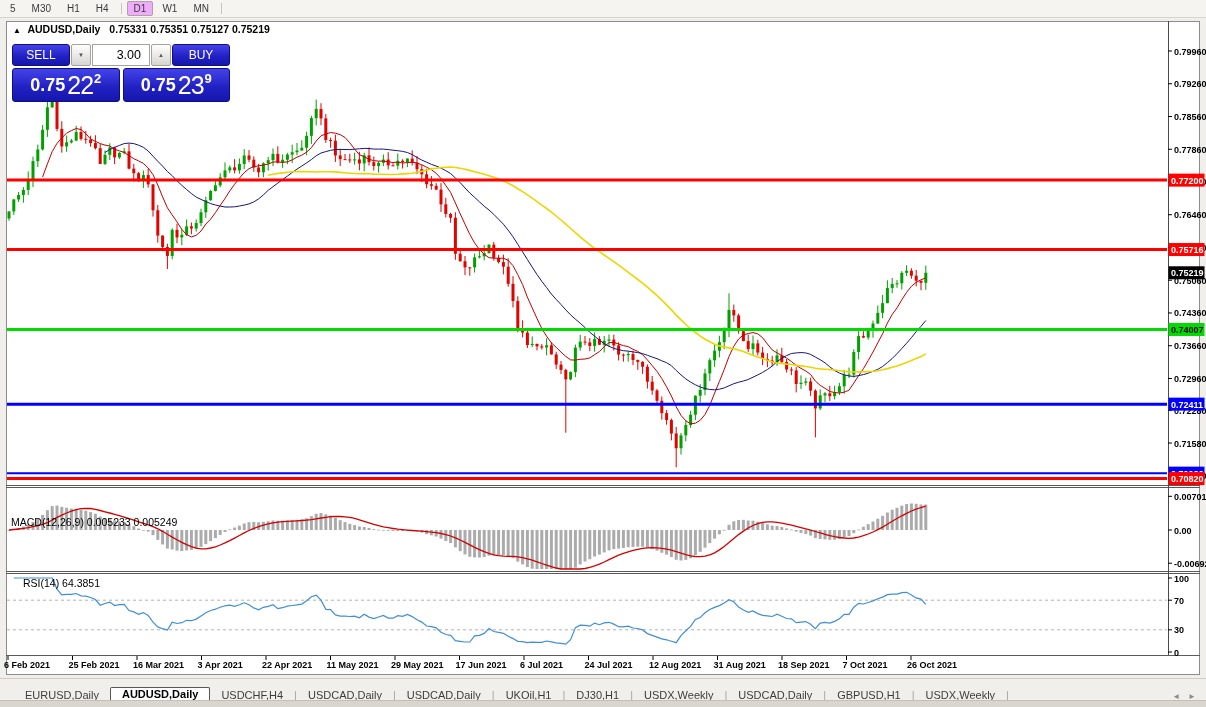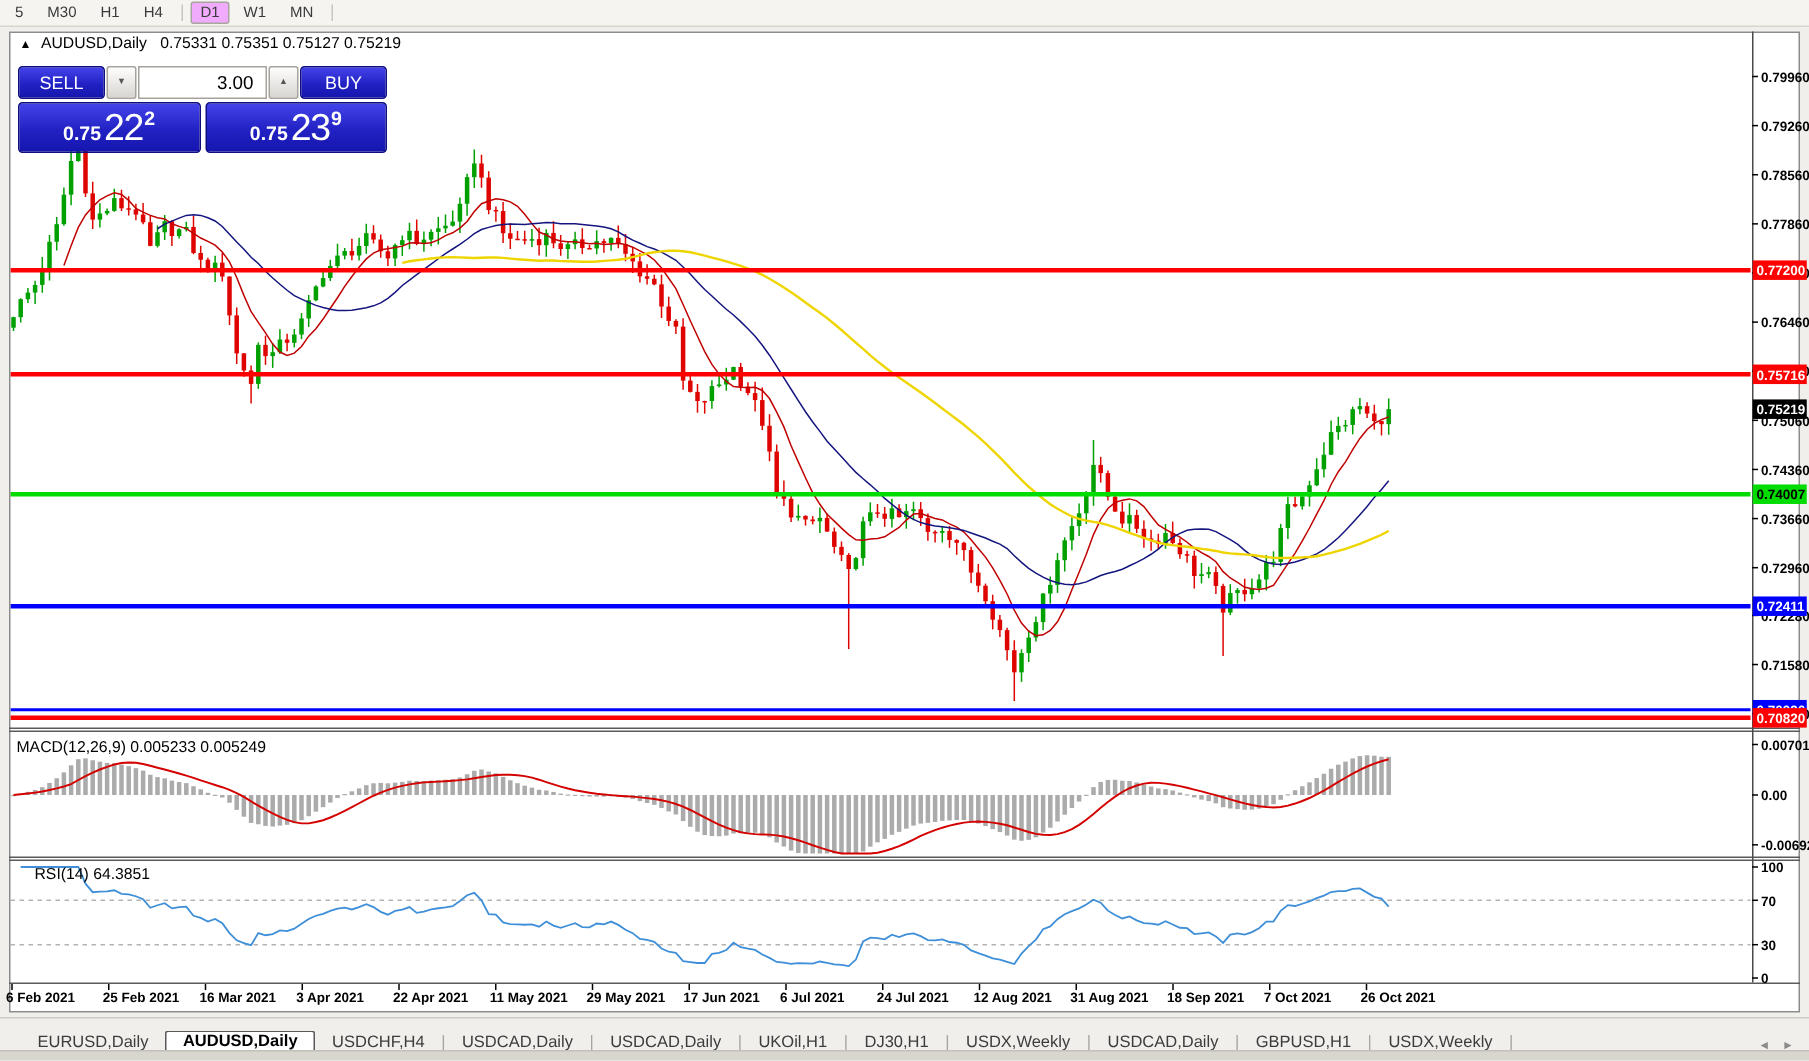--- a/index.html
+++ b/index.html
@@ -10,40 +10,40 @@
   
   .toolbar{position:absolute;top:0;left:0;right:0;height:17px;background:#f5f4f1;
            border-bottom:1px solid #d8d5cf;display:flex;align-items:center;
            padding-left:2px;z-index:6;}
   .tf{font-size:10px;color:#3a3a3a;padding:1px 6px;margin:0 1px;border:1px solid transparent;
       border-radius:2px;cursor:default;}
   .tf.active{background:#f0abfc;border-color:#a9a69f;}
   .tfsep{width:1px;height:11px;background:#c8c5bf;margin:0 4px;}
 
   
-  .title{position:absolute;left:13px;top:23px;z-index:5;font-size:10.5px;font-weight:400;
+  .title{position:absolute;left:13px;top:23px;z-index:5;font-size:10.5px;font-weight:700;
          color:#000;white-space:nowrap;}
   .title .tri{font-size:8px;margin-right:4px;}
 
   
-  .op{position:absolute;left:12px;top:44px;width:246px;z-index:5;}
+  .op{position:absolute;left:12px;top:44px;width:218px;z-index:5;}
   .op-row1{display:flex;height:22px;gap:1px;}
   .btn-blue{flex:0 0 56px;background:linear-gradient(#4343ea,#2222c4 55%,#1515ae);
             color:#fff;font-size:12px;display:flex;align-items:center;justify-content:center;
             border:1px solid #0e0e80;border-radius:3px;cursor:pointer;}
   .spin{flex:0 0 18px;background:linear-gradient(#fefefe,#d8d5d0);border:1px solid #a6a39d;
         border-radius:2px;display:flex;align-items:center;justify-content:center;
         font-size:6px;color:#555;cursor:pointer;}
   .vol{flex:1 1 auto;min-width:0;border:1px solid #a6a39d;font-size:12.5px;text-align:right;
        padding:0 8px 0 0;font-family:Liberation Sans, sans-serif;}
   .op-row2{display:flex;gap:3px;margin-top:2px;height:34px;}
   .pricebox{flex:1;background:linear-gradient(#4343ea,#2222c4 55%,#1515ae);
             border:1px solid #0e0e80;border-radius:3px;color:#fff;display:flex;
             align-items:flex-end;justify-content:center;padding-bottom:1px;cursor:pointer;}
-  .pb-small{font-size:13px;font-weight:700;margin:0 2px 4px 0;}
+  .pb-small{font-size:18px;font-weight:700;margin:0 2px 4px 0;}
   .pb-big{font-size:25px;font-weight:400;line-height:29px;letter-spacing:-1px;}
   .pb-sup{font-size:13px;font-weight:700;margin:2px 0 0 1px;align-self:flex-start;}
 
   
   .ind-label{position:absolute;left:11px;font-size:10.5px;color:#000;z-index:4;white-space:nowrap;}
 
   
   .tabbar{position:absolute;left:0;right:0;top:678px;height:22px;background:#f0efec;
           border-top:1px solid #cfccc6;display:flex;align-items:flex-end;font-size:11px;
           color:#3c3c3c;padding-left:14px;z-index:6;}
@@ -812,21 +812,21 @@
       <span class="pb-sup">2</span>
     </div>
     <div class="pricebox">
       <span class="pb-small">0.75</span>
       <span class="pb-big">23</span>
       <span class="pb-sup">9</span>
     </div>
   </div>
 </div>
 
-<div class="ind-label" style="top:492px;">MACD(12,26,9) 0.005233 0.005249</div>
+<div class="ind-label" style="top:516px;">MACD(12,26,9) 0.005233 0.005249</div>
 <div class="ind-label" style="top:577px;padding-left:12px;">RSI(14) 64.3851</div>
 
 <div class="tabbar">
     <span class="tab">EURUSD,Daily</span>
     <span class="tab active">AUDUSD,Daily</span>
     <span class="tab">USDCHF,H4</span>
     <span class="tabsep">|</span>
     <span class="tab">USDCAD,Daily</span>
     <span class="tabsep">|</span>
     <span class="tab">USDCAD,Daily</span>

